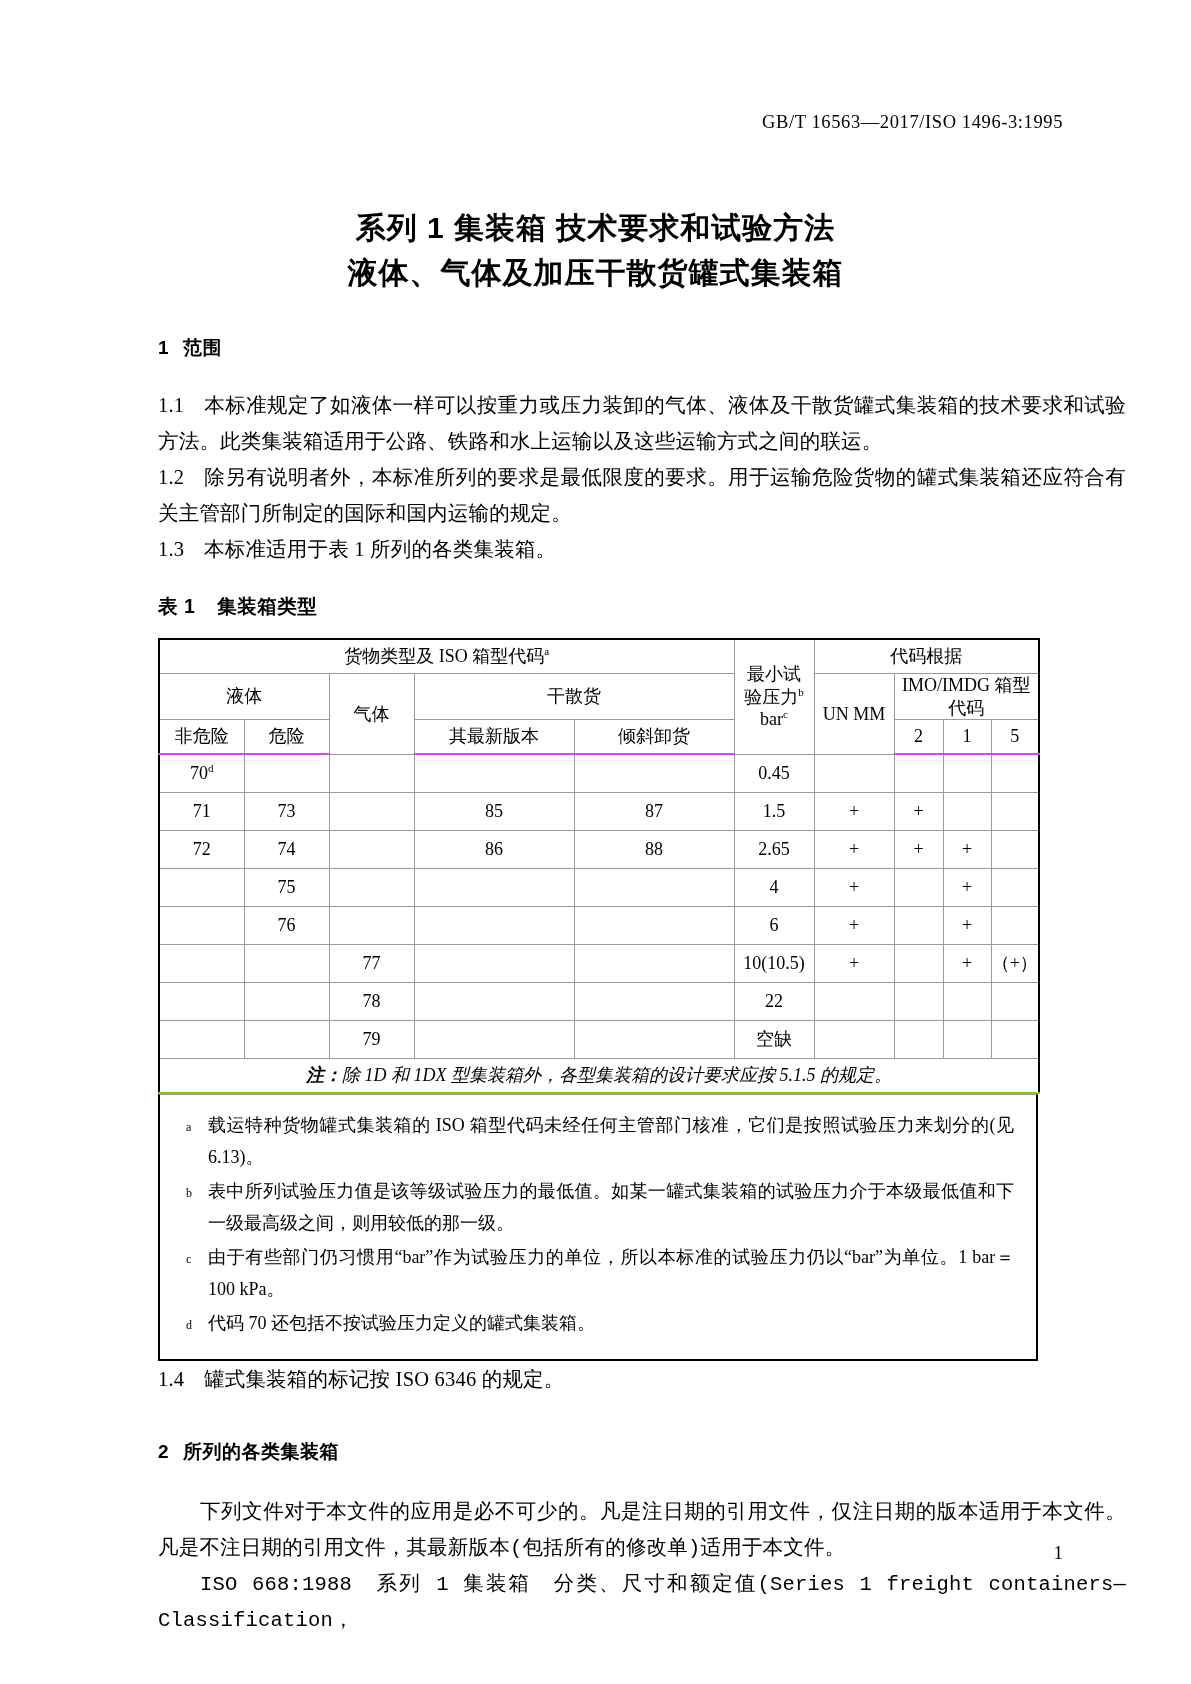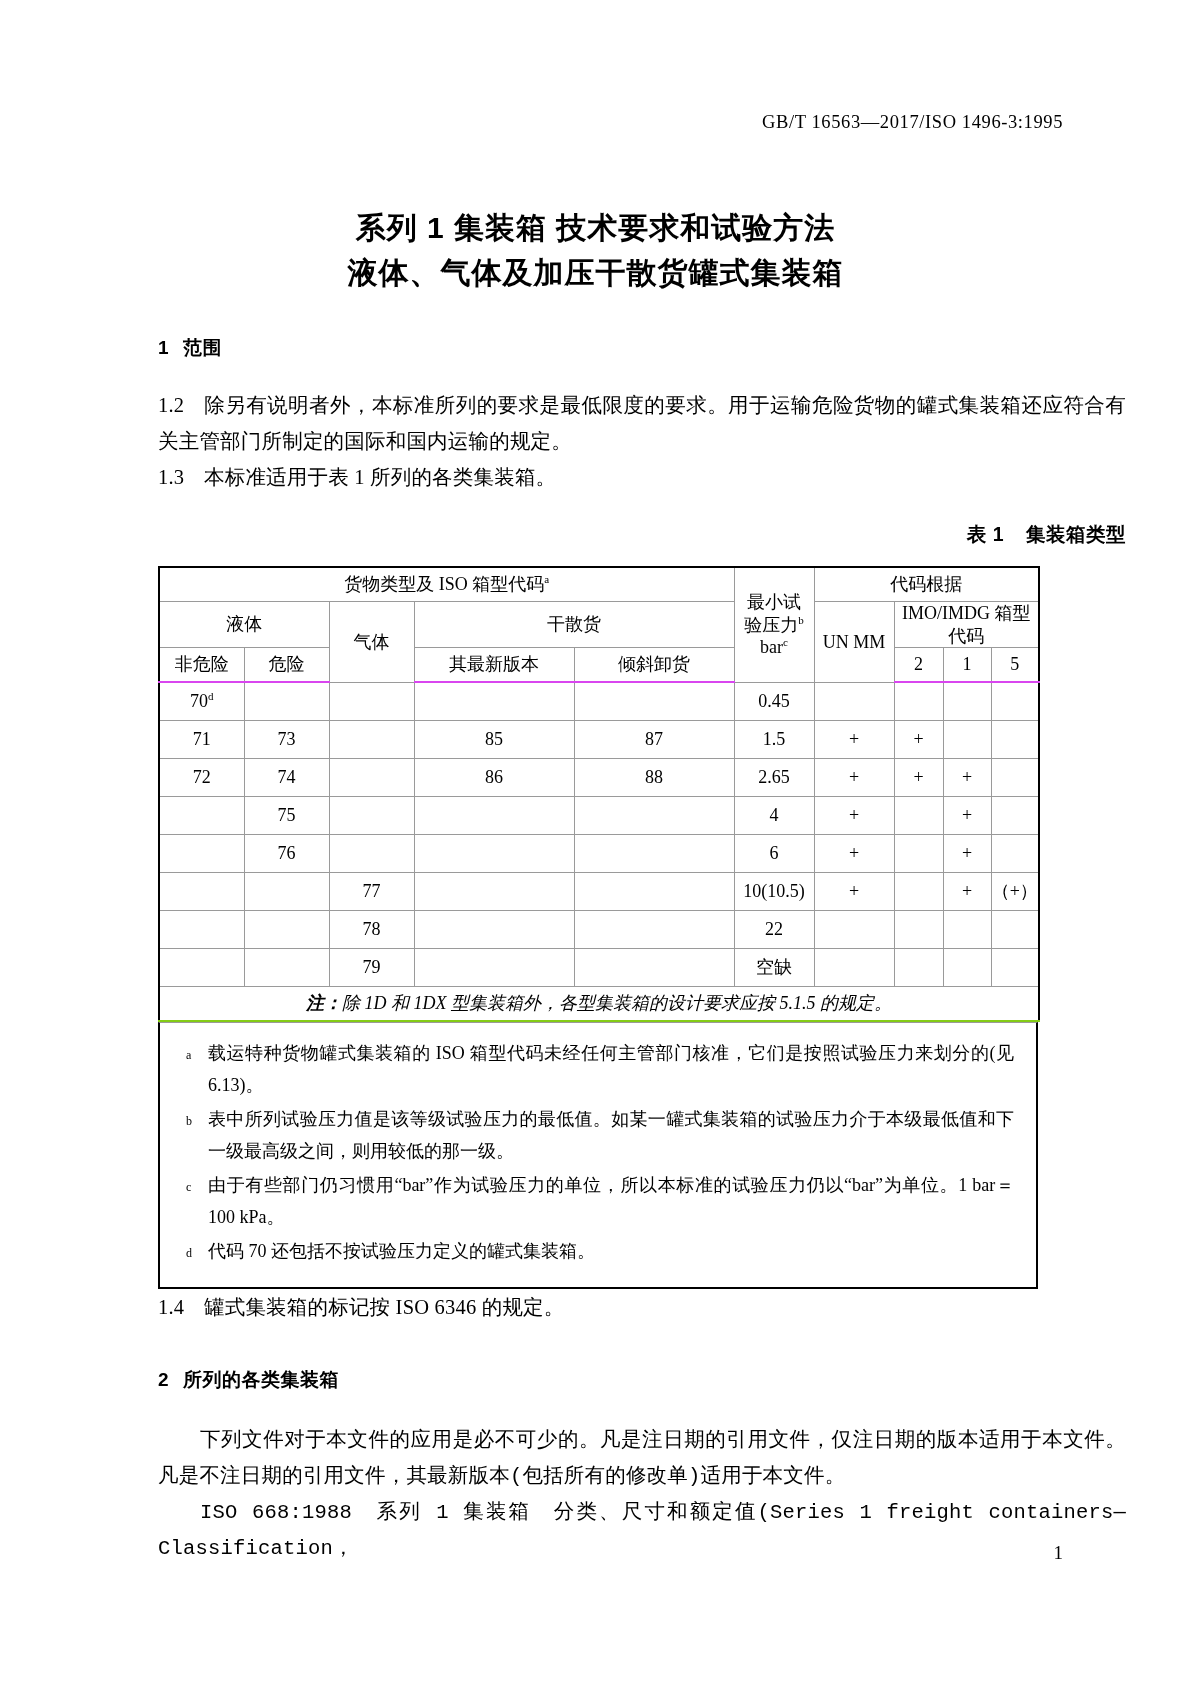--- a/index.html
+++ b/index.html
@@ -76,21 +76,21 @@
     letter-spacing: 0.2px;
   }
   p.para .pn {
     display: inline-block;
     min-width: 46px;
   }
   p.indent { text-indent: 42px; font-family: Liberation Mono, monospace; }
 
   
   .tbl-caption {
-    text-align: right;
+    text-align: left;
     font-family: "Liberation Sans", sans-serif;
     font-weight: bold;
     font-size: 19.5px;
     margin: 26px 0 18px 0;
     letter-spacing: 0.5px;
   }
   .tbl-caption .cap-gap { display:inline-block; width: 22px; }
 
   
   table.t1 {
@@ -177,20 +177,23 @@
     <div class="title-line">系列 1 集装箱    技术要求和试验方法</div>
     <div class="title-line">液体、气体及加压干散货罐式集装箱</div>
   </div>
 
   <div class="content">
 
     <h2 class="clause">
       <span class="num">1</span><span>范围</span>
     </h2>
 
+    <p class="para">
+      <span class="pn">1.1</span><span>本标准规定了如液体一样可以按重力或压力装卸的气体、液体及干散货罐式集装箱的技术要求和试验方法。此类集装箱适用于公路、铁路和水上运输以及这些运输方式之间的联运。</span>
+    </p>
     <p class="para">
       <span class="pn">1.2</span><span>除另有说明者外，本标准所列的要求是最低限度的要求。用于运输危险货物的罐式集装箱还应符合有关主管部门所制定的国际和国内运输的规定。</span>
     </p>
     <p class="para">
       <span class="pn">1.3</span><span>本标准适用于表 1 所列的各类集装箱。</span>
     </p>
 
     <div class="tbl-caption">
       <span>表 1</span><span class="cap-gap"></span><span>集装箱类型</span>
     </div>

